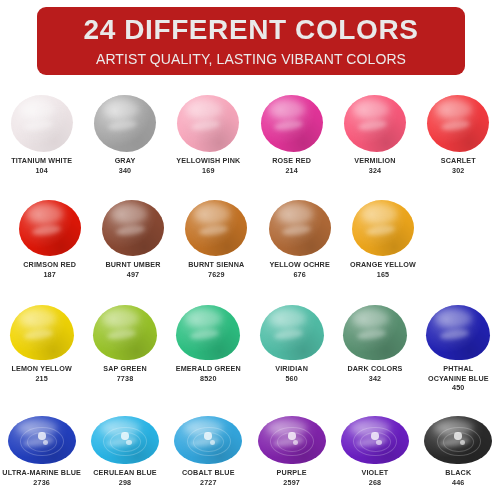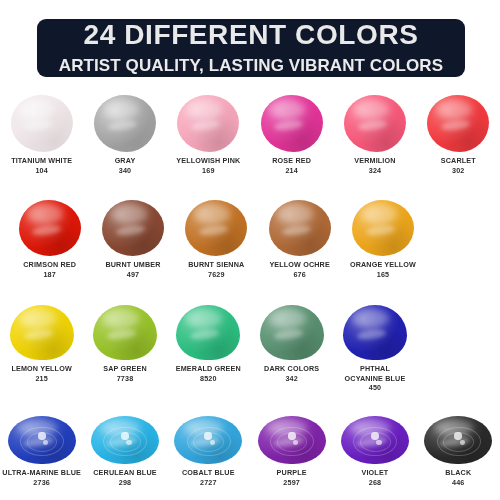--- a/index.html
+++ b/index.html
@@ -20,44 +20,44 @@
     position: relative;
     width: 500px;
     height: 500px;
     background: #ffffff;
   }
 
   
   .banner {
     position: absolute;
     left: 37px;
-    top: 19px;
+    top: 7px;
     width: 428px;
-    height: 58px;
-    background: #0f172a;
+    height: 68px;
+    background: #b91c1c;
     border-radius: 9px;
     box-sizing: border-box;
     display: flex;
     flex-direction: column;
     align-items: center;
     justify-content: center;
   }
   .banner-title {
     color: #e9e9e9;
     font-size: 28px;
     font-weight: bold;
     letter-spacing: 0.6px;
     line-height: 1.05;
     text-align: center;
     white-space: nowrap;
   }
   .banner-sub {
     color: #ebebeb;
-    font-size: 17px;
-    font-weight: bold;
+    font-size: 14px;
+    font-weight: normal;
     letter-spacing: 0.1px;
     line-height: 1.1;
     margin-top: 7px;
     text-align: center;
     white-space: nowrap;
   }
 
   
   .grid {
     position: absolute;
@@ -373,20 +373,31 @@
               <div class="rim"></div>
               <div class="gloss-top"></div>
               <div class="gloss-streak"></div>
             </div>
           </div>
           <div class="label">EMERALD GREEN</div>
           <div class="code">8520</div>
         </div>
         <div class="cell">
           <div class="blob-wrap">
+            <div class="blob shape-drop" style="background: rgb(82, 191, 168);">
+              <div class="rim"></div>
+              <div class="gloss-top"></div>
+              <div class="gloss-streak"></div>
+            </div>
+          </div>
+          <div class="label">VIRIDIAN</div>
+          <div class="code">560</div>
+        </div>
+        <div class="cell">
+          <div class="blob-wrap">
             <div class="blob shape-drop" style="background: rgb(90, 146, 114);">
               <div class="rim"></div>
               <div class="gloss-top"></div>
               <div class="gloss-streak"></div>
             </div>
           </div>
           <div class="label">DARK COLORS</div>
           <div class="code">342</div>
         </div>
         <div class="cell">

